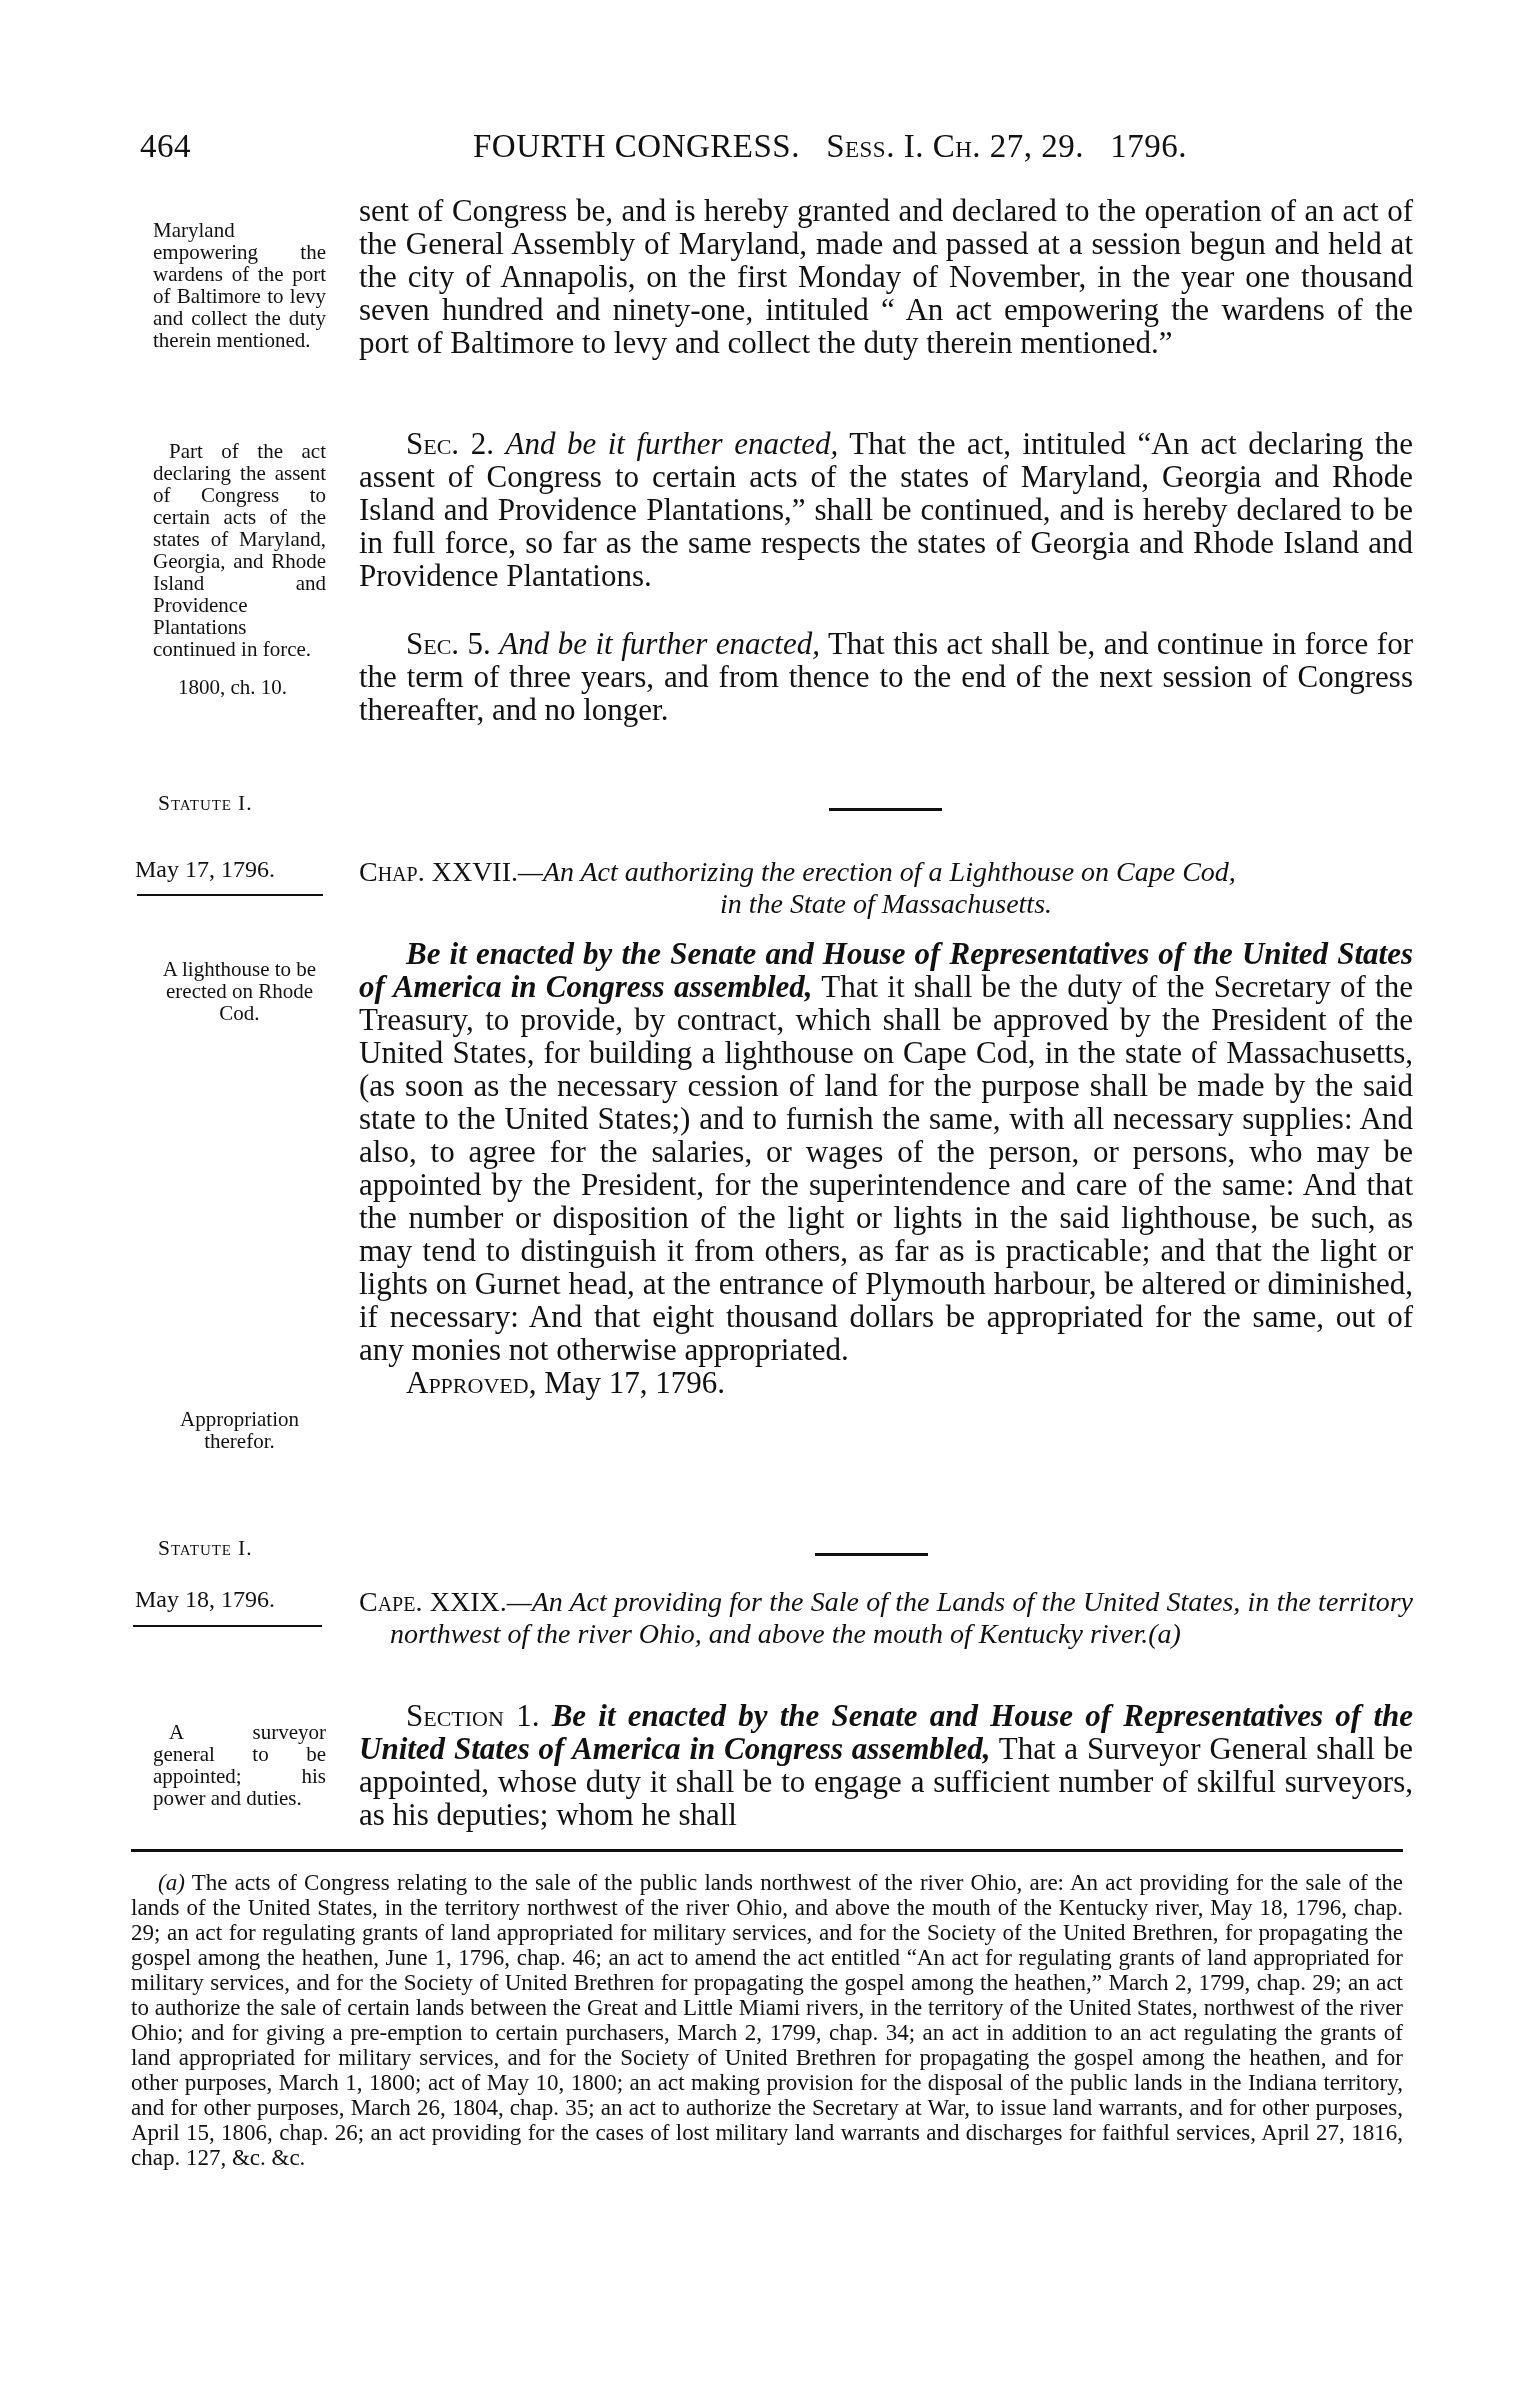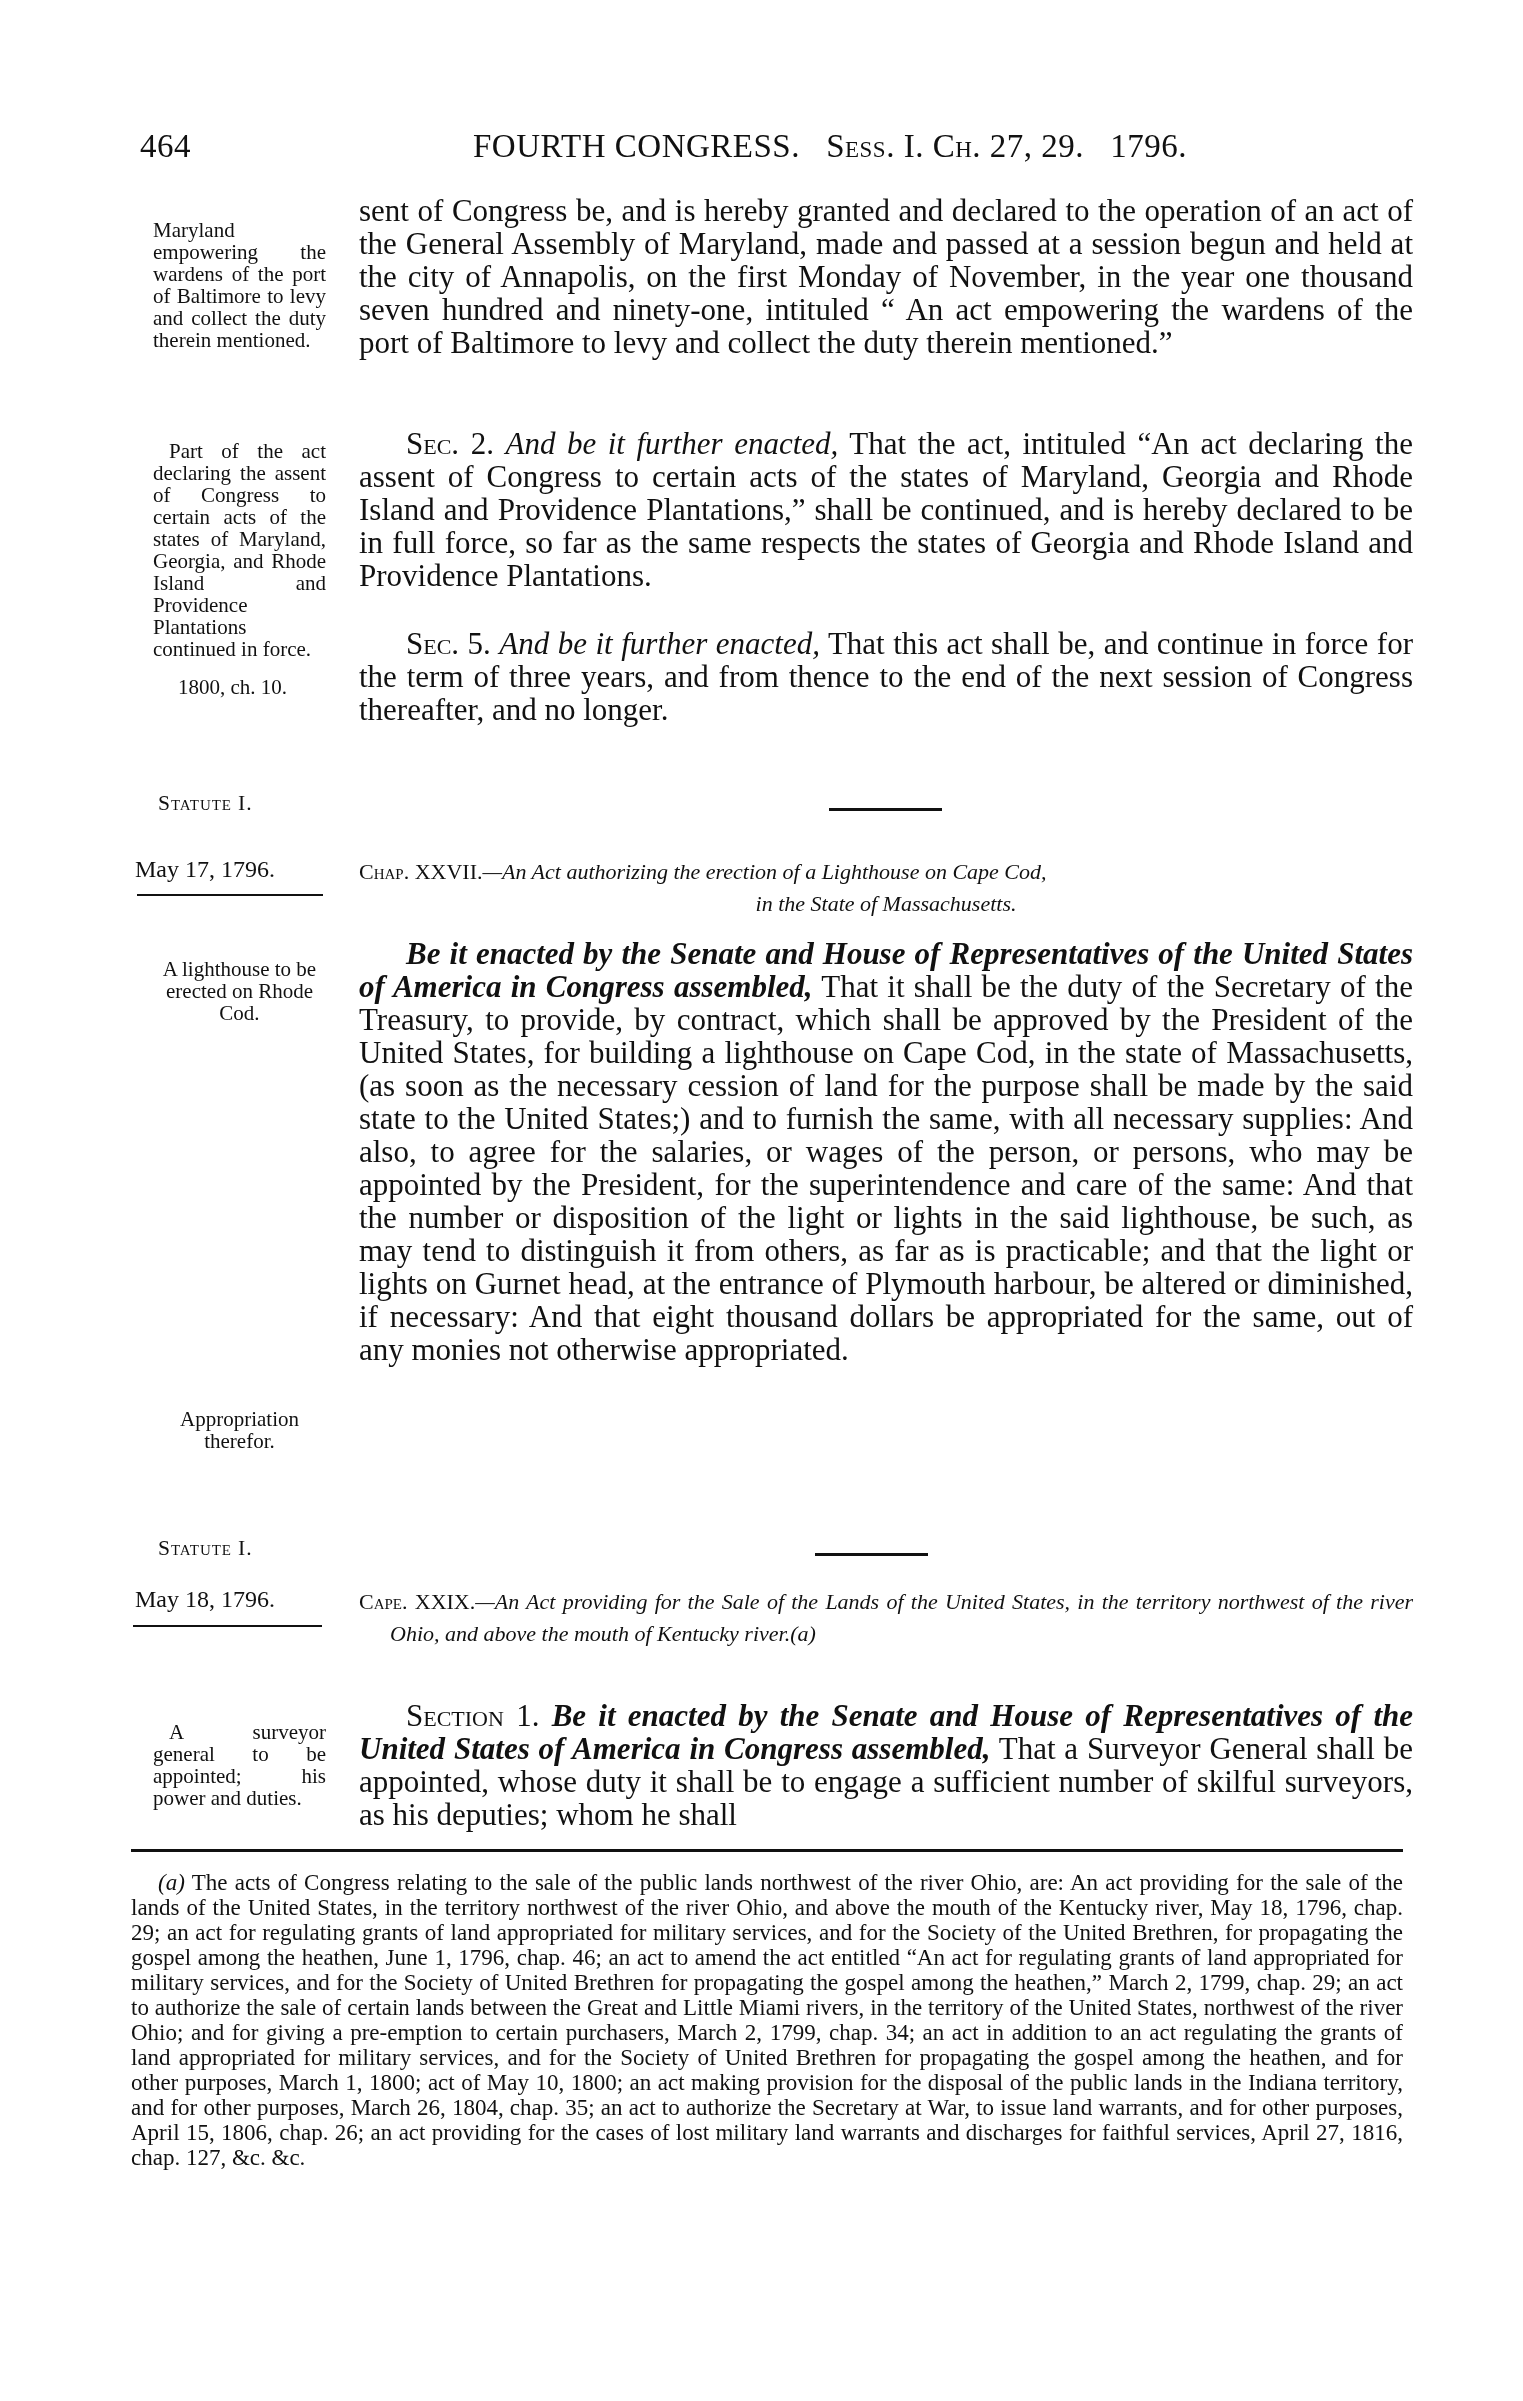--- a/index.html
+++ b/index.html
@@ -10,21 +10,21 @@
   .main { position:absolute; left:359px; width:1054px; font-size:31px; line-height:33px; text-align:justify; }
   .main p { margin:0; }
   .indent { text-indent:47px; }
   .note { position:absolute; left:137px; width:205px; font-size:21px; line-height:22px; text-align:justify; }
   .note p { margin:16px; }
   .note .ind { text-indent:16px; }
   .note.center { text-align:center; }
   .it { font-style:italic; }
   .divider { position:absolute; height:2.7px; background:#111; }
   .date-rule { position:absolute; height:1.8px; background:#111; }
-  .chapter { position:absolute; left:359px; width:1054px; font-size:22px; line-height:32px; }
+  .chapter { position:absolute; left:359px; width:1054px; font-size:28px; line-height:32px; }
   .chapter .cont { text-align:center; }
   .footnote { position:absolute; left:131px; width:1272px; font-size:23px; line-height:25px; text-align:justify; }
   .footnote p { margin:0; text-indent:27px; }
   .statute { position:absolute; left:158px; font-size:21.6px; font-variant:small-caps; letter-spacing:0.9px; }
   .datecell { position:absolute; left:135px; font-size:24px; }
 </style>
 </head>
 <body>
 
 <div class="abs hdr" style="left:140px;">464</div>
@@ -78,20 +78,24 @@
 </div>
 <div class="note" style="top:1392px; text-align:center;">
   <p>Appropriation therefor.</p>
 </div>
 
 <div class="main" style="top:937px;">
   <p class="indent">
     <span class="it" style="font-weight:bold;">Be it enacted by the Senate and House of Representatives of the United States of America in Congress assembled,</span>
     <span>That it shall be the duty of the Secretary of the Treasury, to provide, by contract, which shall be approved by the President of the United States, for building a lighthouse on Cape Cod, in the state of Massachusetts, (as soon as the necessary cession of land for the purpose shall be made by the said state to the United States;) and to furnish the same, with all necessary supplies: And also, to agree for the salaries, or wages of the person, or persons, who may be appointed by the President, for the superintendence and care of the same: And that the number or disposition of the light or lights in the said lighthouse, be such, as may tend to distinguish it from others, as far as is practicable; and that the light or lights on Gurnet head, at the entrance of Plymouth harbour, be altered or diminished, if necessary: And that eight thousand dollars be appropriated for the same, out of any monies not otherwise appropriated.</span>
   </p>
+  <p class="indent">
+    <span class="sc">Approved,</span>
+    <span>May 17, 1796.</span>
+  </p>
 </div>
 
 <div class="statute" style="top:1536px;">Statute I.</div>
 <div class="divider" style="left:815px; top:1553px; width:113px;"></div>
 
 <div class="datecell" style="top:1586px;">May 18, 1796.</div>
 <div class="date-rule" style="left:133px; top:1625px; width:189px;"></div>
 
 <div class="chapter" style="top:1586px; padding-left:0;">
   <div style="text-indent:0; padding-left:31px; text-indent:-31px; text-align:justify;">

